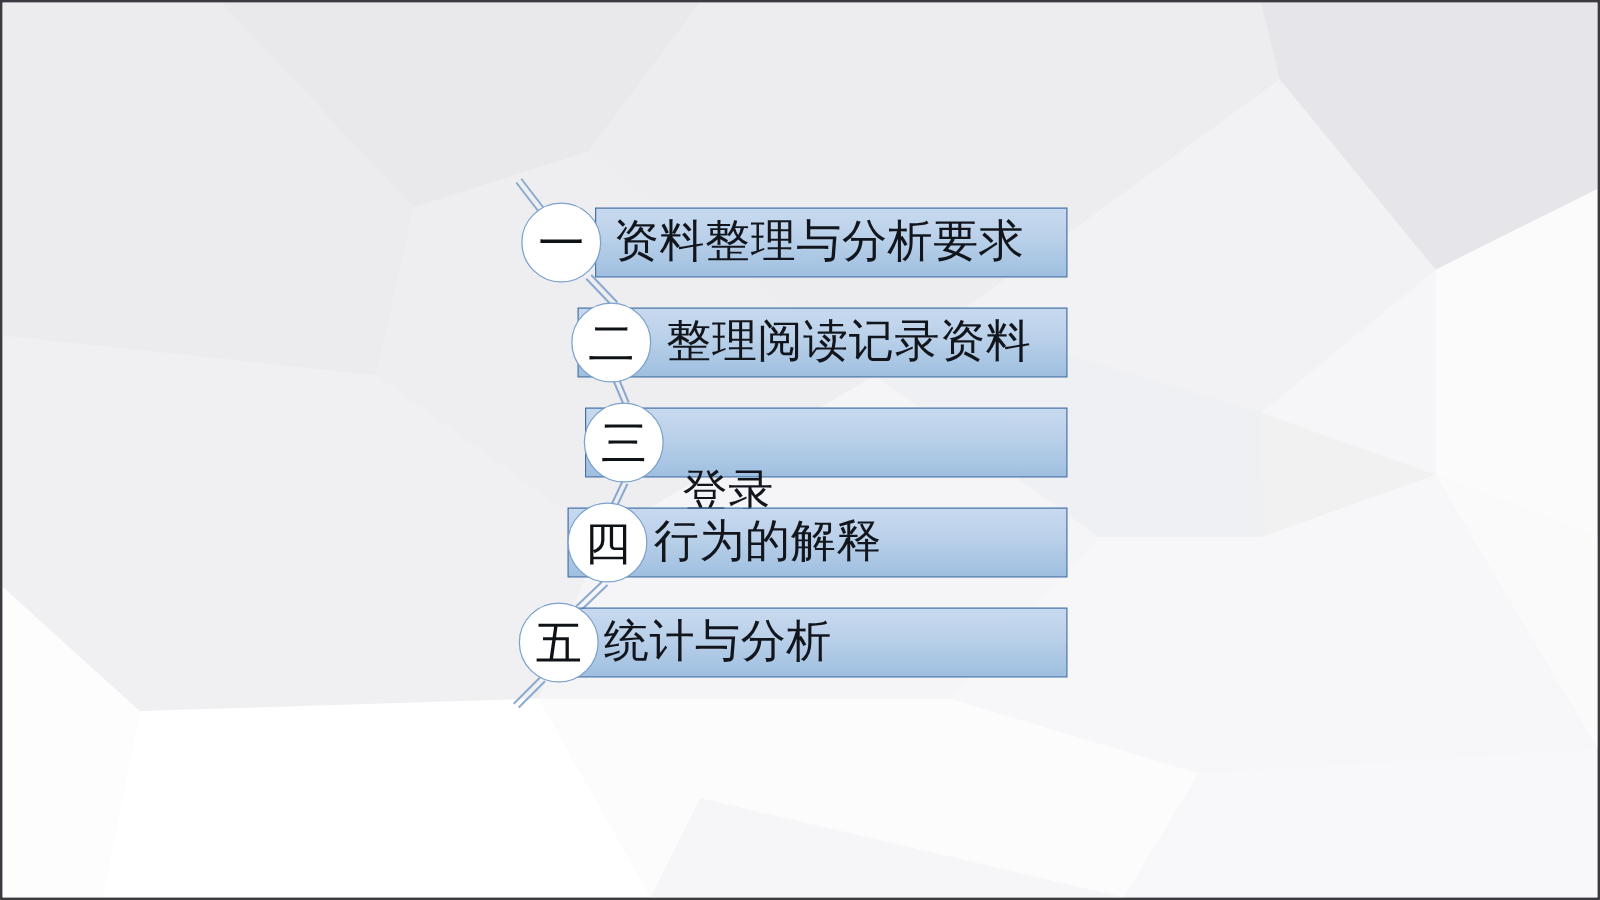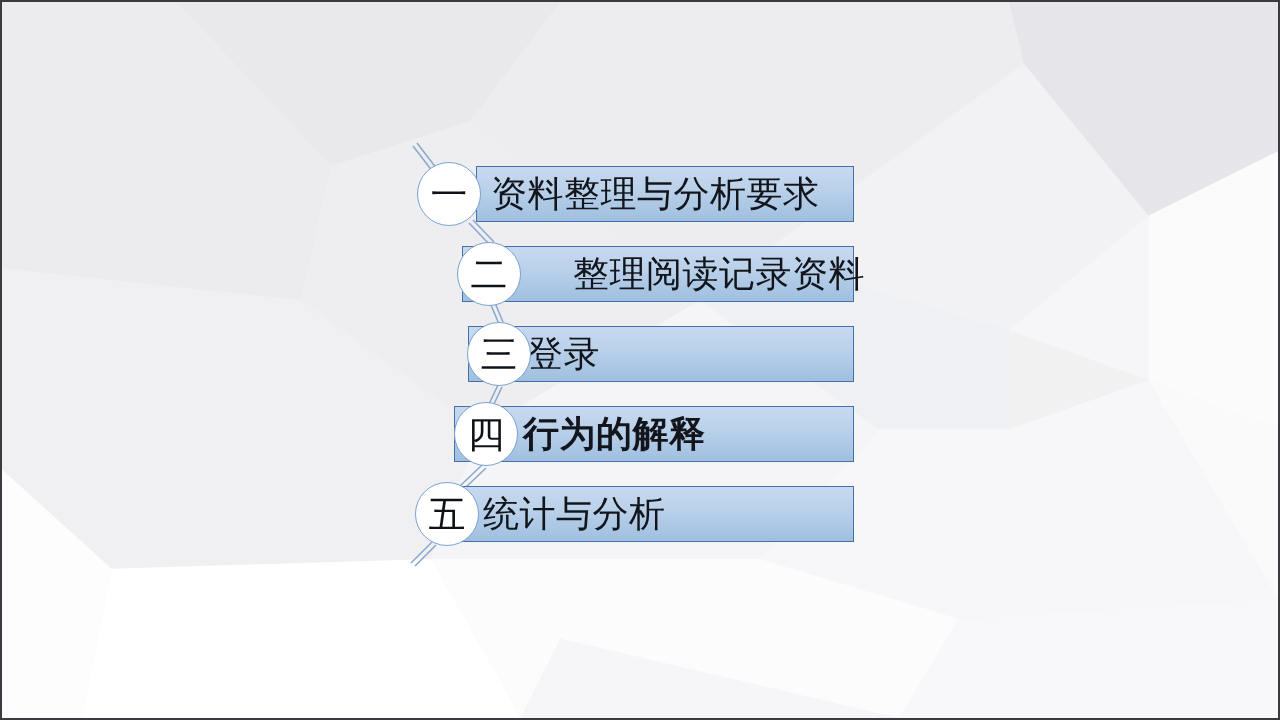--- a/index.html
+++ b/index.html
@@ -159,37 +159,37 @@
     <div class="row row-1">
       <div class="bar" style="left:474px; width:378px;"></div>
       <div class="bar-label" style="left:489px;">资料整理与分析要求</div>
       <div class="marker" style="left:415px; top:-4px;">
         <span class="marker-num">一</span>
       </div>
     </div>
 
     <div class="row row-2">
       <div class="bar" style="left:460px; width:392px;"></div>
-      <div class="bar-label" style="left:531px;margin-left:40px;">整理阅读记录资料</div>
+      <div class="bar-label" style="left:531px;">整理阅读记录资料</div>
       <div class="marker" style="left:455px; top:-4px;">
         <span class="marker-num">二</span>
       </div>
     </div>
 
     <div class="row row-3">
       <div class="bar" style="left:466px; width:386px;"></div>
-      <div class="bar-label" style="left:525px;">登录</div>
+      <div class="bar-label" style="left:544px;margin-top:40px;">登录</div>
       <div class="marker" style="left:465px; top:-4px;">
         <span class="marker-num">三</span>
       </div>
     </div>
 
     <div class="row row-4">
       <div class="bar" style="left:452px; width:400px;"></div>
-      <div class="bar-label" style="left:521px;font-weight:bold;">行为的解释</div>
+      <div class="bar-label" style="left:521px;">行为的解释</div>
       <div class="marker" style="left:452px; top:-4px;">
         <span class="marker-num">四</span>
       </div>
     </div>
 
     <div class="row row-5">
       <div class="bar" style="left:436px; width:416px;"></div>
       <div class="bar-label" style="left:481px;">统计与分析</div>
       <div class="marker" style="left:413px; top:-4px;">
         <span class="marker-num">五</span>

